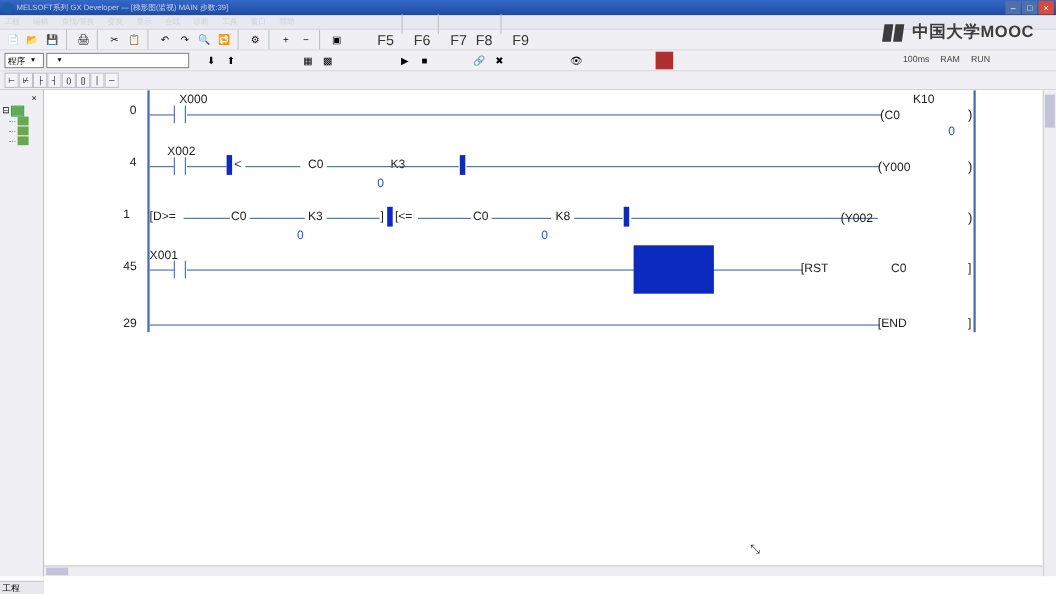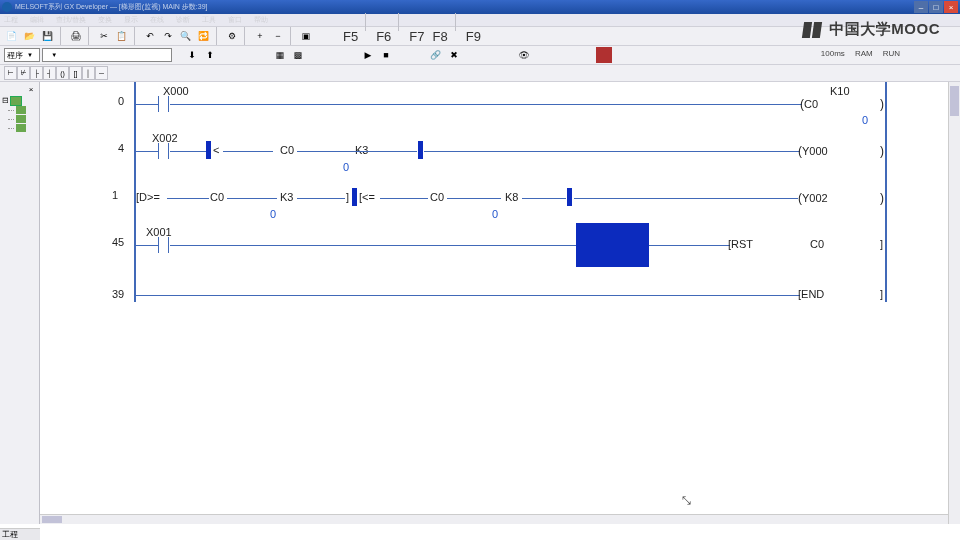--- a/index.html
+++ b/index.html
@@ -267,41 +267,41 @@
       <div class="lbl-below" style="left:452px;top:32px">0</div>
       <div class="lbl-above" style="left:465px;top:15px">K8</div>
       <div class="fill" style="left:527px"></div>
       <div class="hline" style="left:127px;width:42px"></div>
       <div class="hline" style="left:187px;width:50px"></div>
       <div class="hline" style="left:257px;width:48px"></div>
       <div class="hline" style="left:340px;width:48px"></div>
       <div class="hline" style="left:407px;width:54px"></div>
       <div class="hline" style="left:482px;width:44px"></div>
       <div class="hline" style="left:534px;width:224px"></div>
-      <div class="coil" style="left:758px;top:15px"><span class="paren-l">(</span><span>Y002</span></div>
+      <div class="coil" style="left:724px;top:15px"><span class="paren-l">(</span><span>Y002</span></div>
       <div class="coil" style="left:840px;top:15px"><span class="paren-r">)</span></div>
     </div>
 
     <div class="rung" style="height:62px">
       <div class="rung-num" style="left:72px">45</div>
-      <div class="lbl-above" style="left:106px;top:3px">X001</div>
+      <div class="lbl-above" style="left:96px;top:3px">X001</div>
       <div class="contact" style="left:118px">
           <div class="no-l"></div>
           <div class="no-r"></div>
         </div>
       <div class="hline" style="left:96px;width:22px"></div>
       <div class="hline" style="left:130px;width:560px"></div>
       <div class="sel-box" style="left:536px;top:0px;width:73px;height:44px"></div>
       <div class="bracket" style="left:688px;top:15px">[<span>RST</span></div>
       <div class="bracket" style="left:770px;top:15px"><span>C0</span></div>
       <div class="bracket" style="left:840px;top:15px">]</div>
     </div>
 
     <div class="rung" style="height:30px">
-      <div class="rung-num" style="left:72px;top:3px">39</div>
+      <div class="rung-num" style="left:72px;top:3px">29</div>
       <div class="hline" style="left:96px;width:664px;top:10px"></div>
       <div class="bracket" style="left:758px;top:3px">[<span>END</span></div>
       <div class="bracket" style="left:840px;top:3px">]</div>
     </div>
 
     <div class="vscroll">
         <div class="thumb"></div>
       </div>
     <div class="hscroll">
         <div class="thumb"></div>

